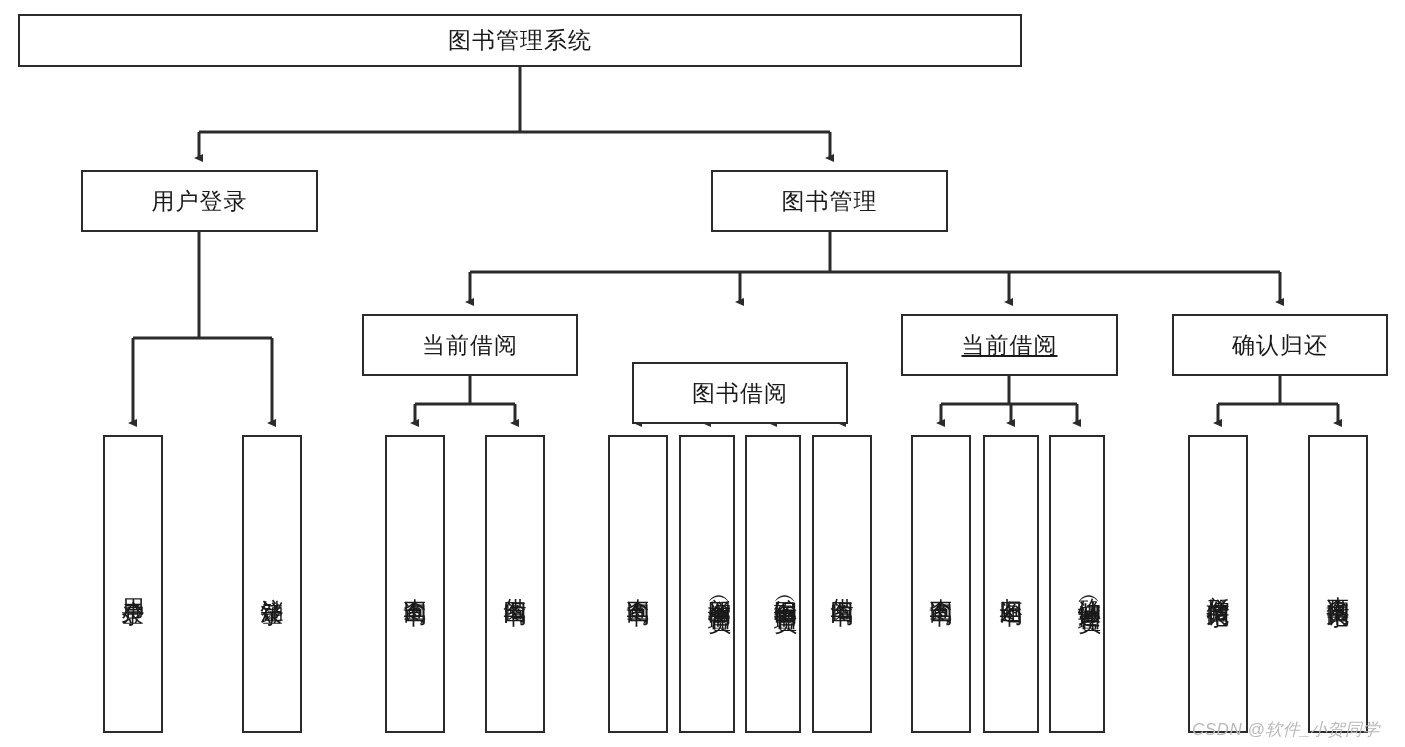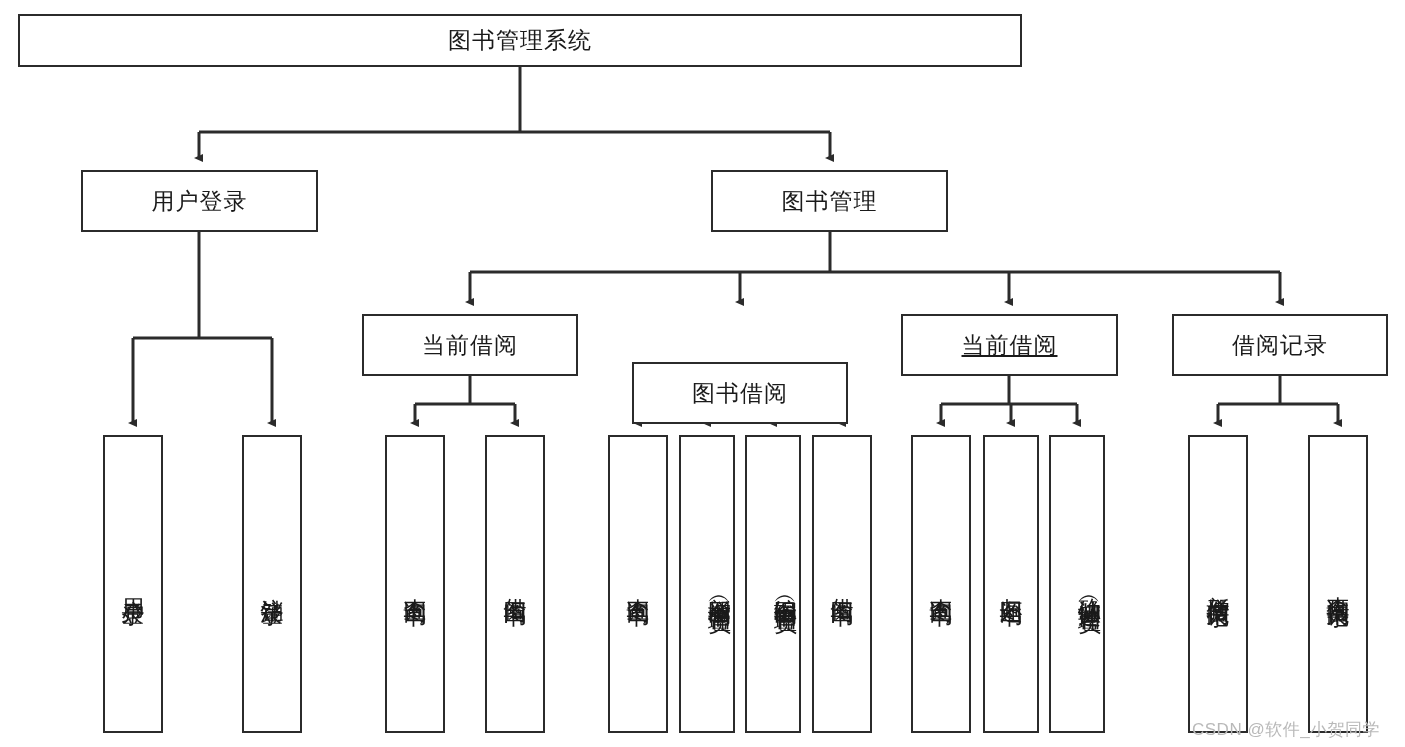--- a/index.html
+++ b/index.html
@@ -49,20 +49,21 @@
   .node.vert.centered {
     align-items: center;
     padding-top: 0;
   }
   .watermark {
     position: absolute;
     font-size: 17px;
     color: #b9b9b9;
     white-space: nowrap;
     letter-spacing: 0.5px;
+    font-style: italic;
   }
 </style>
 </head>
 <body>
 
 <div id="canvas">
 
   <svg id="edges" viewBox="0 0 1405 747" xmlns="http://www.w3.org/2000/svg">
     <defs>
       <marker id="arrow" markerWidth="10" markerHeight="10" refX="5" refY="5" orient="auto" markerUnits="userSpaceOnUse">
@@ -115,21 +116,21 @@
   </svg>
 
   <div class="node horiz" style="left:18px;top:14px;width:1004px;height:53px;">图书管理系统</div>
 
   <div class="node horiz" style="left:81px;top:170px;width:237px;height:62px;">用户登录</div>
   <div class="node horiz" style="left:711px;top:170px;width:237px;height:62px;">图书管理</div>
 
   <div class="node horiz" style="left:362px;top:314px;width:216px;height:62px;">当前借阅</div>
   <div class="node horiz" style="left:632px;top:314px;width:216px;height:62px;margin-top:48px;">图书借阅</div>
   <div class="node horiz" style="left:901px;top:314px;width:217px;height:62px;text-decoration:underline;">当前借阅</div>
-  <div class="node horiz" style="left:1172px;top:314px;width:216px;height:62px;">借阅记录</div>
+  <div class="node horiz" style="left:1172px;top:314px;width:216px;height:62px;">确认归还</div>
 
   <div class="node vert centered" style="left:103px;top:435px;width:60px;height:298px;">用户登录</div>
   <div class="node vert centered" style="left:242px;top:435px;width:60px;height:298px;">注销登录</div>
 
   <div class="node vert centered" style="left:385px;top:435px;width:60px;height:298px;">查询图书</div>
   <div class="node vert centered" style="left:485px;top:435px;width:60px;height:298px;">借阅图书</div>
 
   <div class="node vert centered" style="left:608px;top:435px;width:60px;height:298px;">查询图书</div>
   <div class="node vert" style="left:679px;top:435px;width:56px;height:298px;">新增图书（管理员）</div>
   <div class="node vert" style="left:745px;top:435px;width:56px;height:298px;">编辑图书（管理员）</div>

